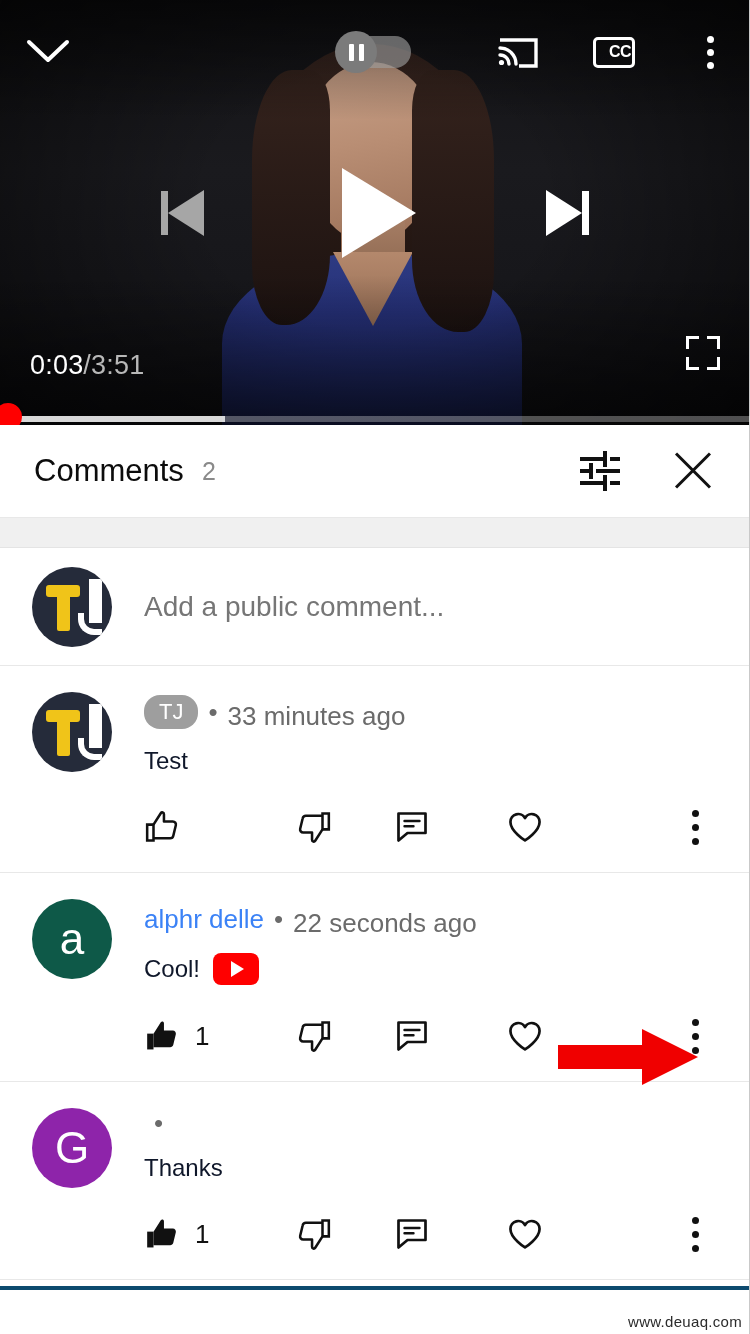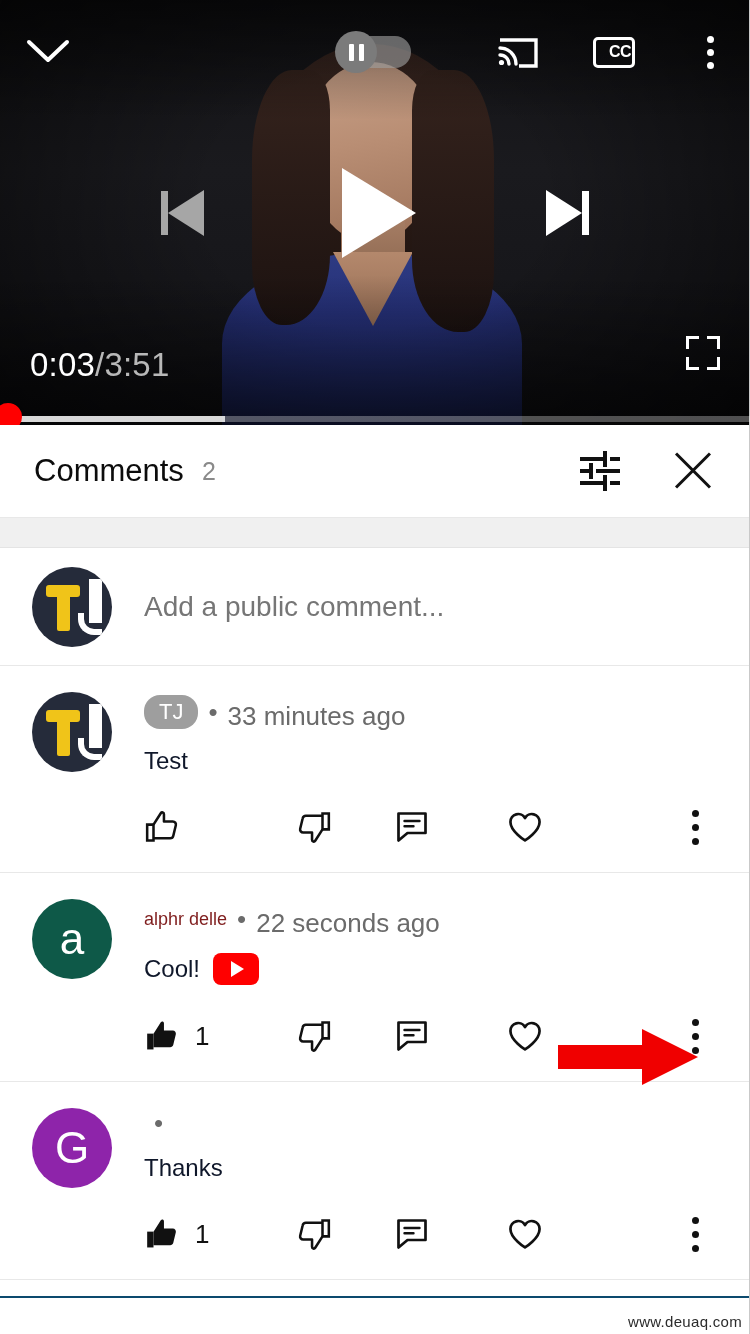--- a/index.html
+++ b/index.html
@@ -131,21 +131,21 @@
   .next-icon { display:flex; align-items:center; }
   .next-icon .tri { width:0; height:0; border-top:23px solid transparent;
     border-bottom:23px solid transparent; border-left:36px solid #ffffff; }
   .next-icon .bar { width:7px; height:44px; background:#ffffff; }
 
   
   .time-row {
     position:absolute; left:0; bottom:48px; width:750px; height:48px; z-index:6;
     display:flex; align-items:center; padding:0 30px; justify-content:space-between;
   }
-  .time-text { font-size:33px; color:#ffffff; letter-spacing:0.2px;margin-top:24px; }
+  .time-text { font-size:27px; color:#ffffff; letter-spacing:0.2px;margin-top:24px; }
   .time-text .sep, .time-text .total { color:#b8b8b8; }
   .fullscreen-icon { position:relative; width:34px; height:34px; cursor:pointer; }
   .fullscreen-icon span { position:absolute; width:13px; height:13px; border:3px solid #fff; }
   .fullscreen-icon span:nth-child(1){ left:0; top:0; border-right:none; border-bottom:none; }
   .fullscreen-icon span:nth-child(2){ right:0; top:0; border-left:none; border-bottom:none; }
   .fullscreen-icon span:nth-child(3){ left:0; bottom:0; border-right:none; border-top:none; }
   .fullscreen-icon span:nth-child(4){ right:0; bottom:0; border-left:none; border-top:none; }
 
   
   .progress-wrap {
@@ -220,21 +220,21 @@
   
   .comment-row { padding:26px 32px 22px 32px; display:flex; gap:32px;
     border-bottom:1px solid #e8e8e8; position:relative; }
   .comment-body { flex:1; min-width:0; }
   .comment-meta { display:flex; align-items:center; gap:0; margin-bottom:14px; flex-wrap:wrap; }
   .author-badge {
     display:inline-flex; align-items:center; justify-content:center;
     background:#9e9e9e; color:#ffffff; border-radius:16px;
     font-size:22px; padding:3px 15px; line-height:1.25;
   }
-  .author-name { font-size:18px; color:#7f1d1d; }
+  .author-name { font-size:26px; color:#3b82f6; }
   .meta-dot { font-size:26px; color:#6b6b6b; margin:0 10px; }
   .comment-time { font-size:26px; color:#6b6b6b;margin-top:9px; }
   .comment-text { font-size:24px; color:#0f172a; line-height:1.25;
     display:flex; align-items:center; gap:13px; }
   .yt-emoji { display:inline-flex; align-items:center; justify-content:center;
     width:46px; height:32px; background:#ff0000; border-radius:8px; flex:none; }
   .yt-emoji .ytri { width:0;height:0; border-top:8px solid transparent;
     border-bottom:8px solid transparent; border-left:13px solid #fff; margin-left:3px; }
 
   .actions-row { display:flex; align-items:center; margin-top:28px; position:relative; }
@@ -246,22 +246,22 @@
   .action-count { font-size:26px; color:#111; }
   .kebab { margin-left:auto; width:46px; height:46px; display:flex;
     align-items:center; justify-content:center; cursor:pointer; }
   .dots-dark { display:flex; flex-direction:column; align-items:center; gap:7px; }
   .dots-dark i { width:7px; height:7px; border-radius:50%; background:#111; }
 
   
   .red-arrow { position:absolute; right:52px; top:1029px; width:140px; height:56px; z-index:20; }
 
   
-  .bottom-strip { position:absolute; left:0; bottom:0; width:750px; height:38px;
-    background:#ffffff; border-top:2px solid #0c4a6e; }
+  .bottom-strip { position:absolute; left:0; bottom:0; width:750px; height:48px;
+    background:#ffffff; border-top:4px solid #0c4a6e; }
   .watermark { position:absolute; right:8px; bottom:4px;
     font-family:"Liberation Sans", sans-serif; font-size:15px; color:#2b2b2b; letter-spacing:0.3px; }
   .edge-line { position:absolute; right:0; top:0; width:1px; height:1334px; background:#c9c9c9; }
 </style>
 </head>
 <body>
 
 <div class="screen">
 
   <div class="player">

